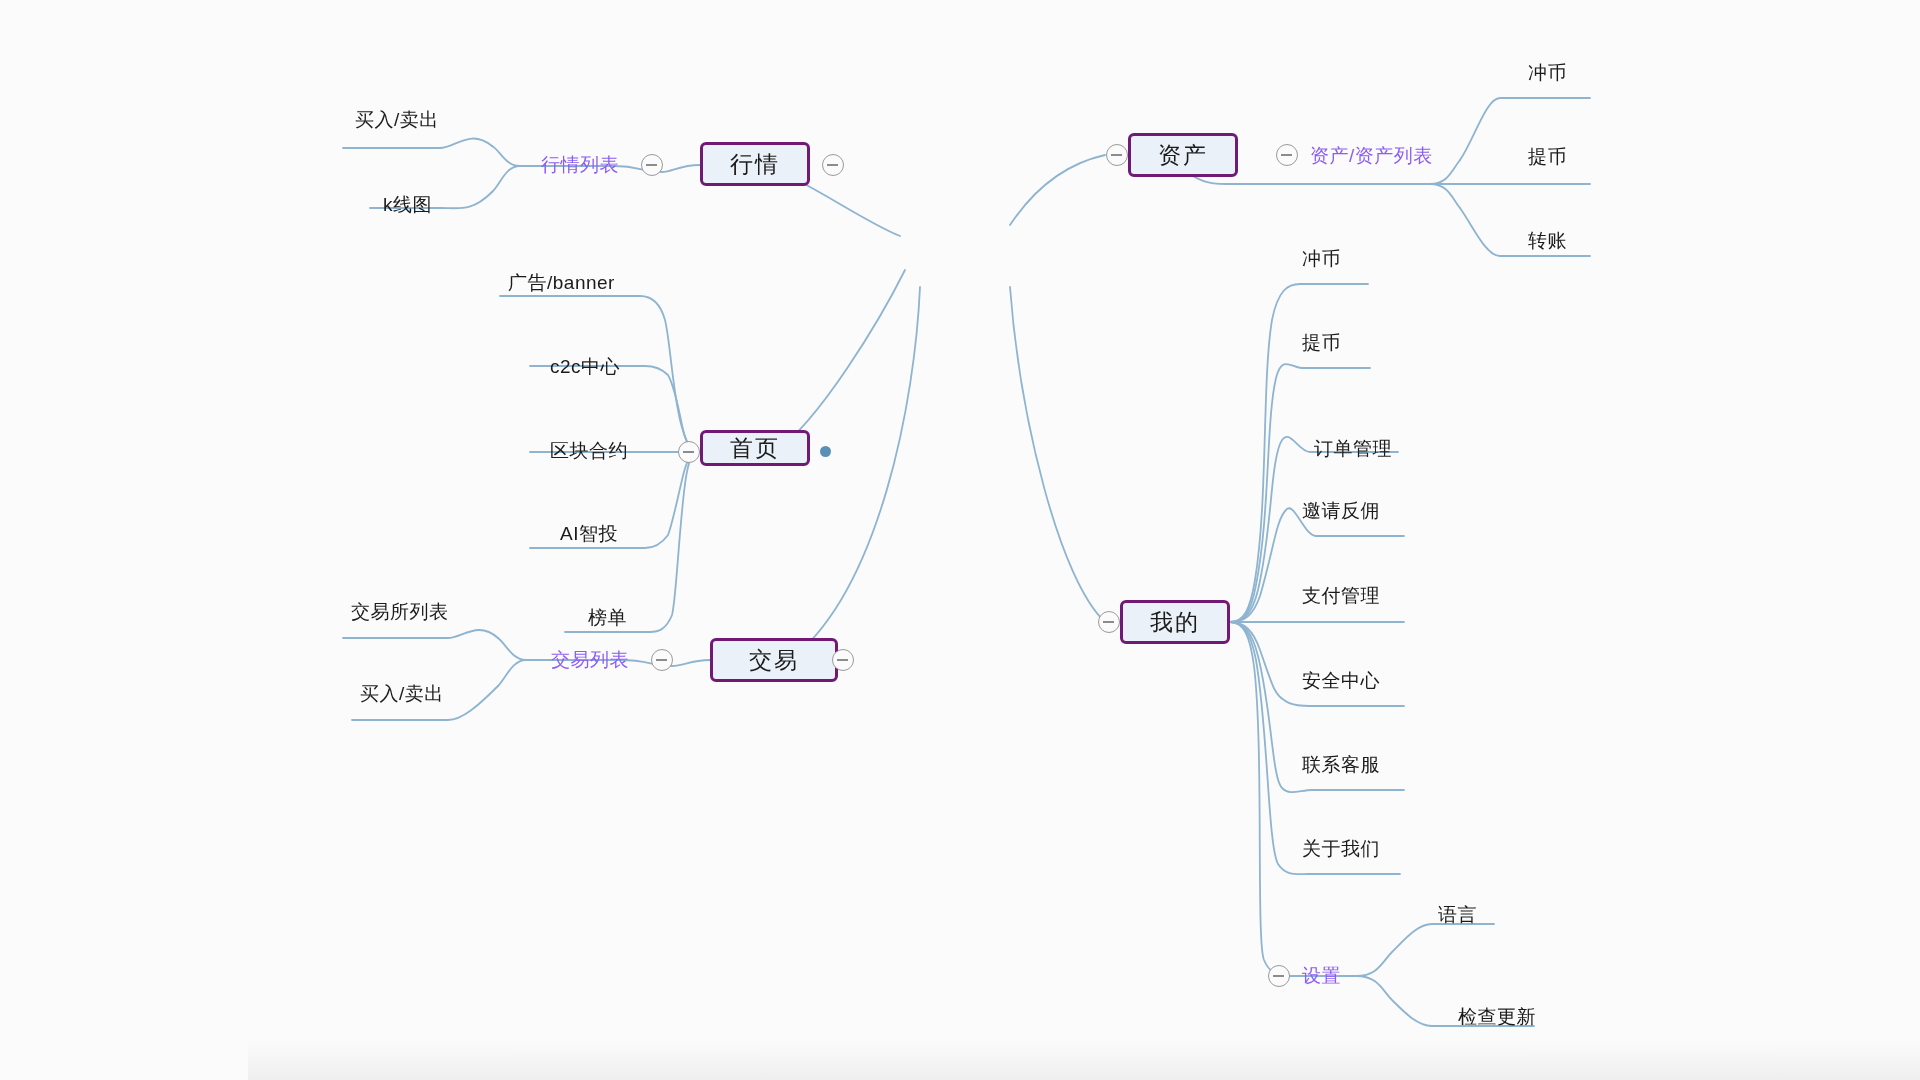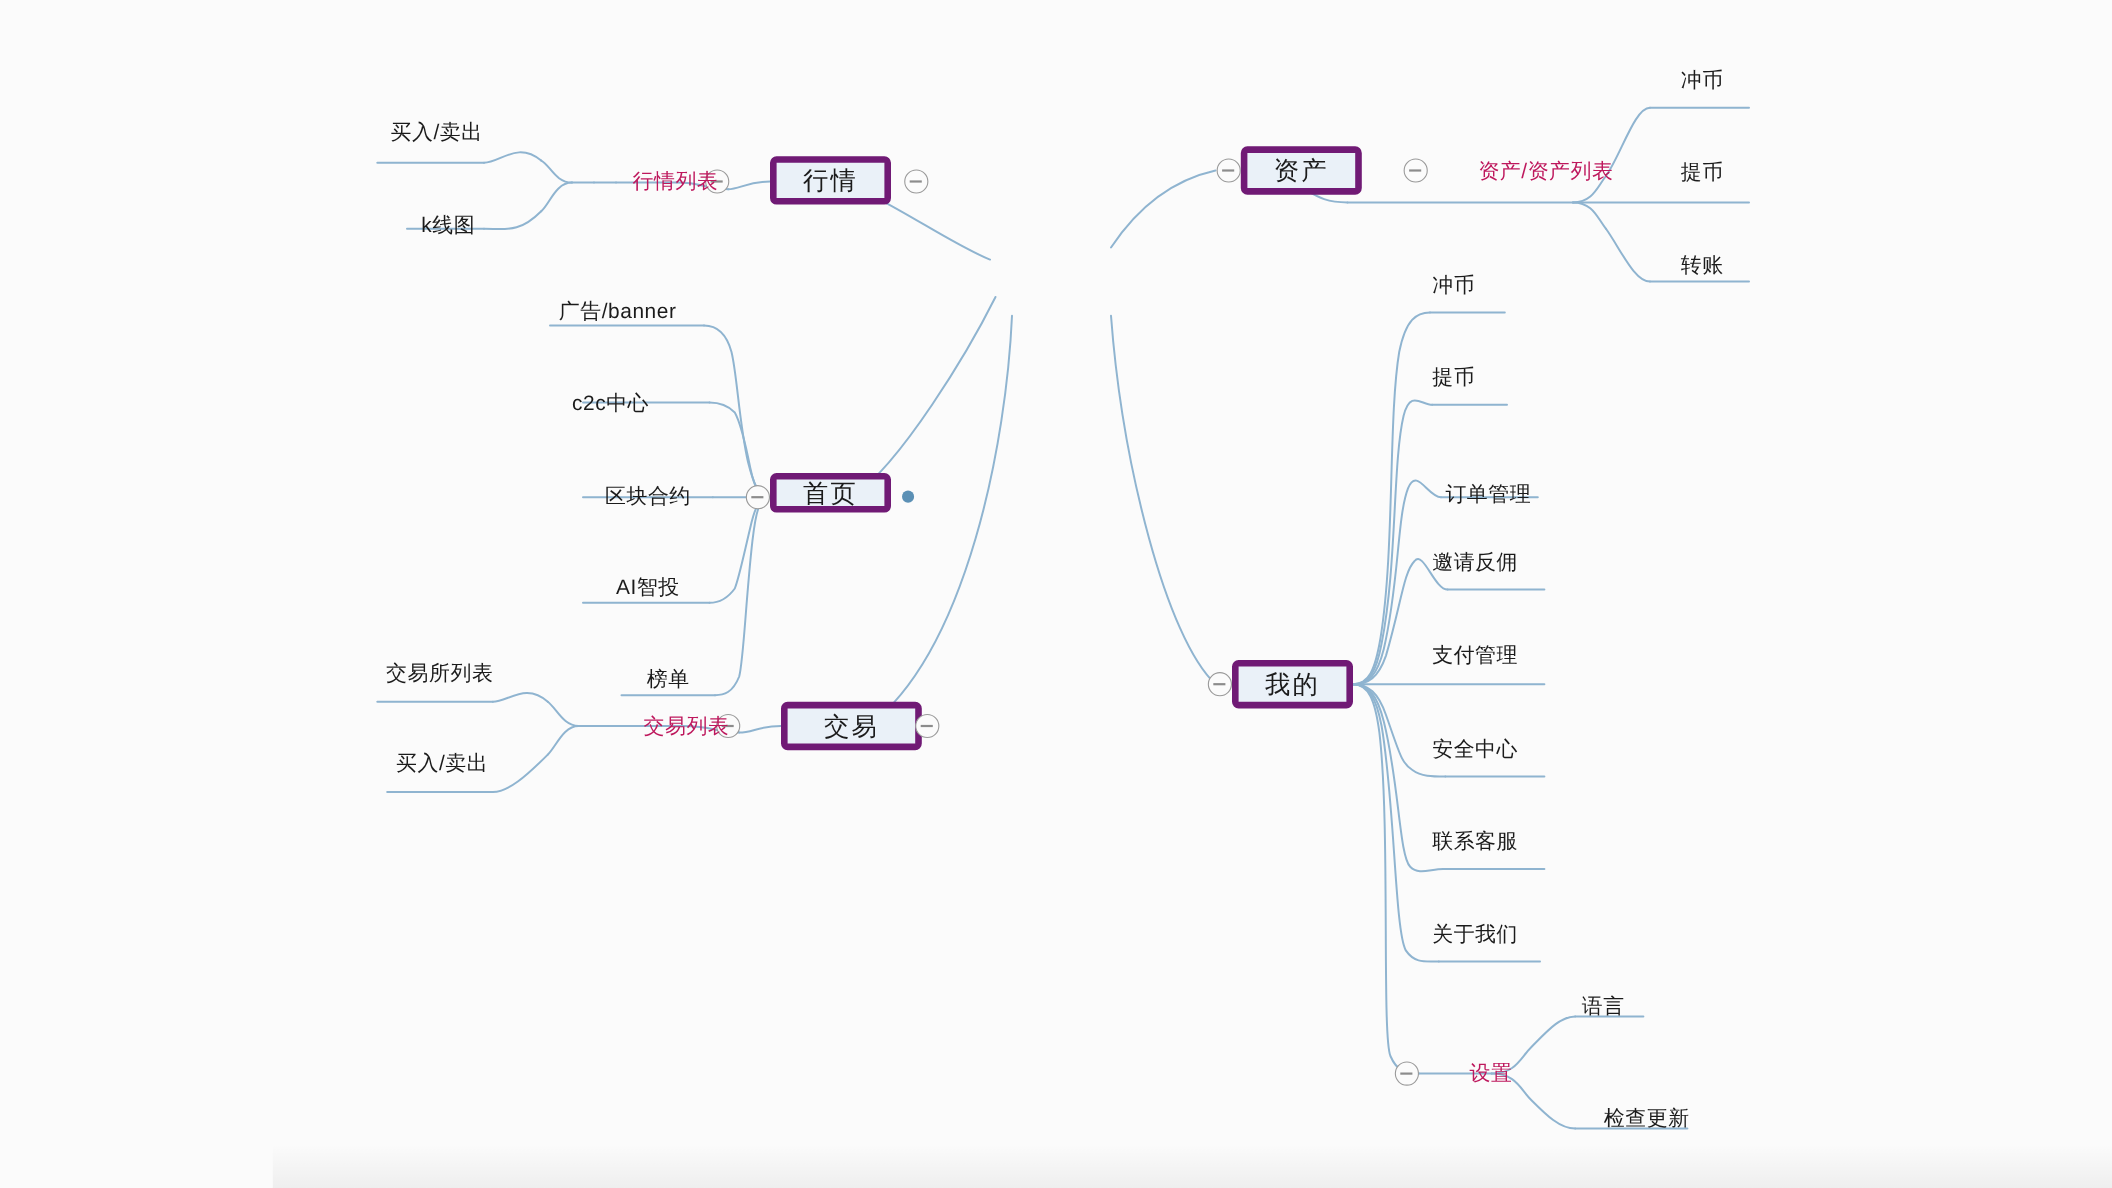--- a/index.html
+++ b/index.html
@@ -44,33 +44,32 @@
   .root-node {
     background: #7aa6c2;
     color: #ffffff;
     border-radius: 10px;
     font-size: 25px;
     letter-spacing: 2px;
     box-shadow: 0 1px 2px rgba(0,0,0,0.10);
   }
   .main-node {
     background: #eaf1f8;
-    border: 6px solid #701a75;
+    border: 3px solid #701a75;
     border-radius: 6px;
     color: #1b1b1b;
     font-size: 23px;
     letter-spacing: 2px;
   }
   .sub-label {
     position: absolute;
     font-size: 19px;
-    color: #be185d;
+    color: #8b5cf6;
     white-space: nowrap;
     letter-spacing: 0.5px;
-    margin-left: 34px;
   }
   .leaf-label {
     position: absolute;
     font-size: 19px;
     color: #1b1b1b;
     white-space: nowrap;
     letter-spacing: 0.5px;
   }
   .collapse-icon {
     position: absolute;
@@ -212,21 +211,21 @@
   <div class="sub-label" style="left:541px; top:152px;">行情列表</div>
   <div class="leaf-label" style="left:355px; top:107px;">买入/卖出</div>
   <div class="leaf-label" style="left:383px; top:192px;">k线图</div>
 
   <div class="node main-node" style="left:700px; top:430px; width:110px; height:36px;">
     <span>首页</span>
   </div>
   <div class="dot-icon" style="left:820px; top:446px;"></div>
   <div class="collapse-icon" style="left:678px; top:441px;"></div>
   <div class="leaf-label" style="left:508px; top:270px;">广告/banner</div>
-  <div class="leaf-label" style="left:520px; top:354px;">c2c中心</div>
+  <div class="leaf-label" style="left:550px; top:354px;">c2c中心</div>
   <div class="leaf-label" style="left:550px; top:438px;text-align:center;">区块合约</div>
   <div class="leaf-label" style="left:560px; top:521px;">AI智投</div>
   <div class="leaf-label" style="left:588px; top:605px;">榜单</div>
 
   <div class="node main-node" style="left:710px; top:638px; width:128px; height:44px;">
     <span>交易</span>
   </div>
   <div class="collapse-icon" style="left:832px; top:649px;"></div>
   <div class="collapse-icon" style="left:651px; top:649px;"></div>
   <div class="sub-label" style="left:551px; top:647px;">交易列表</div>

